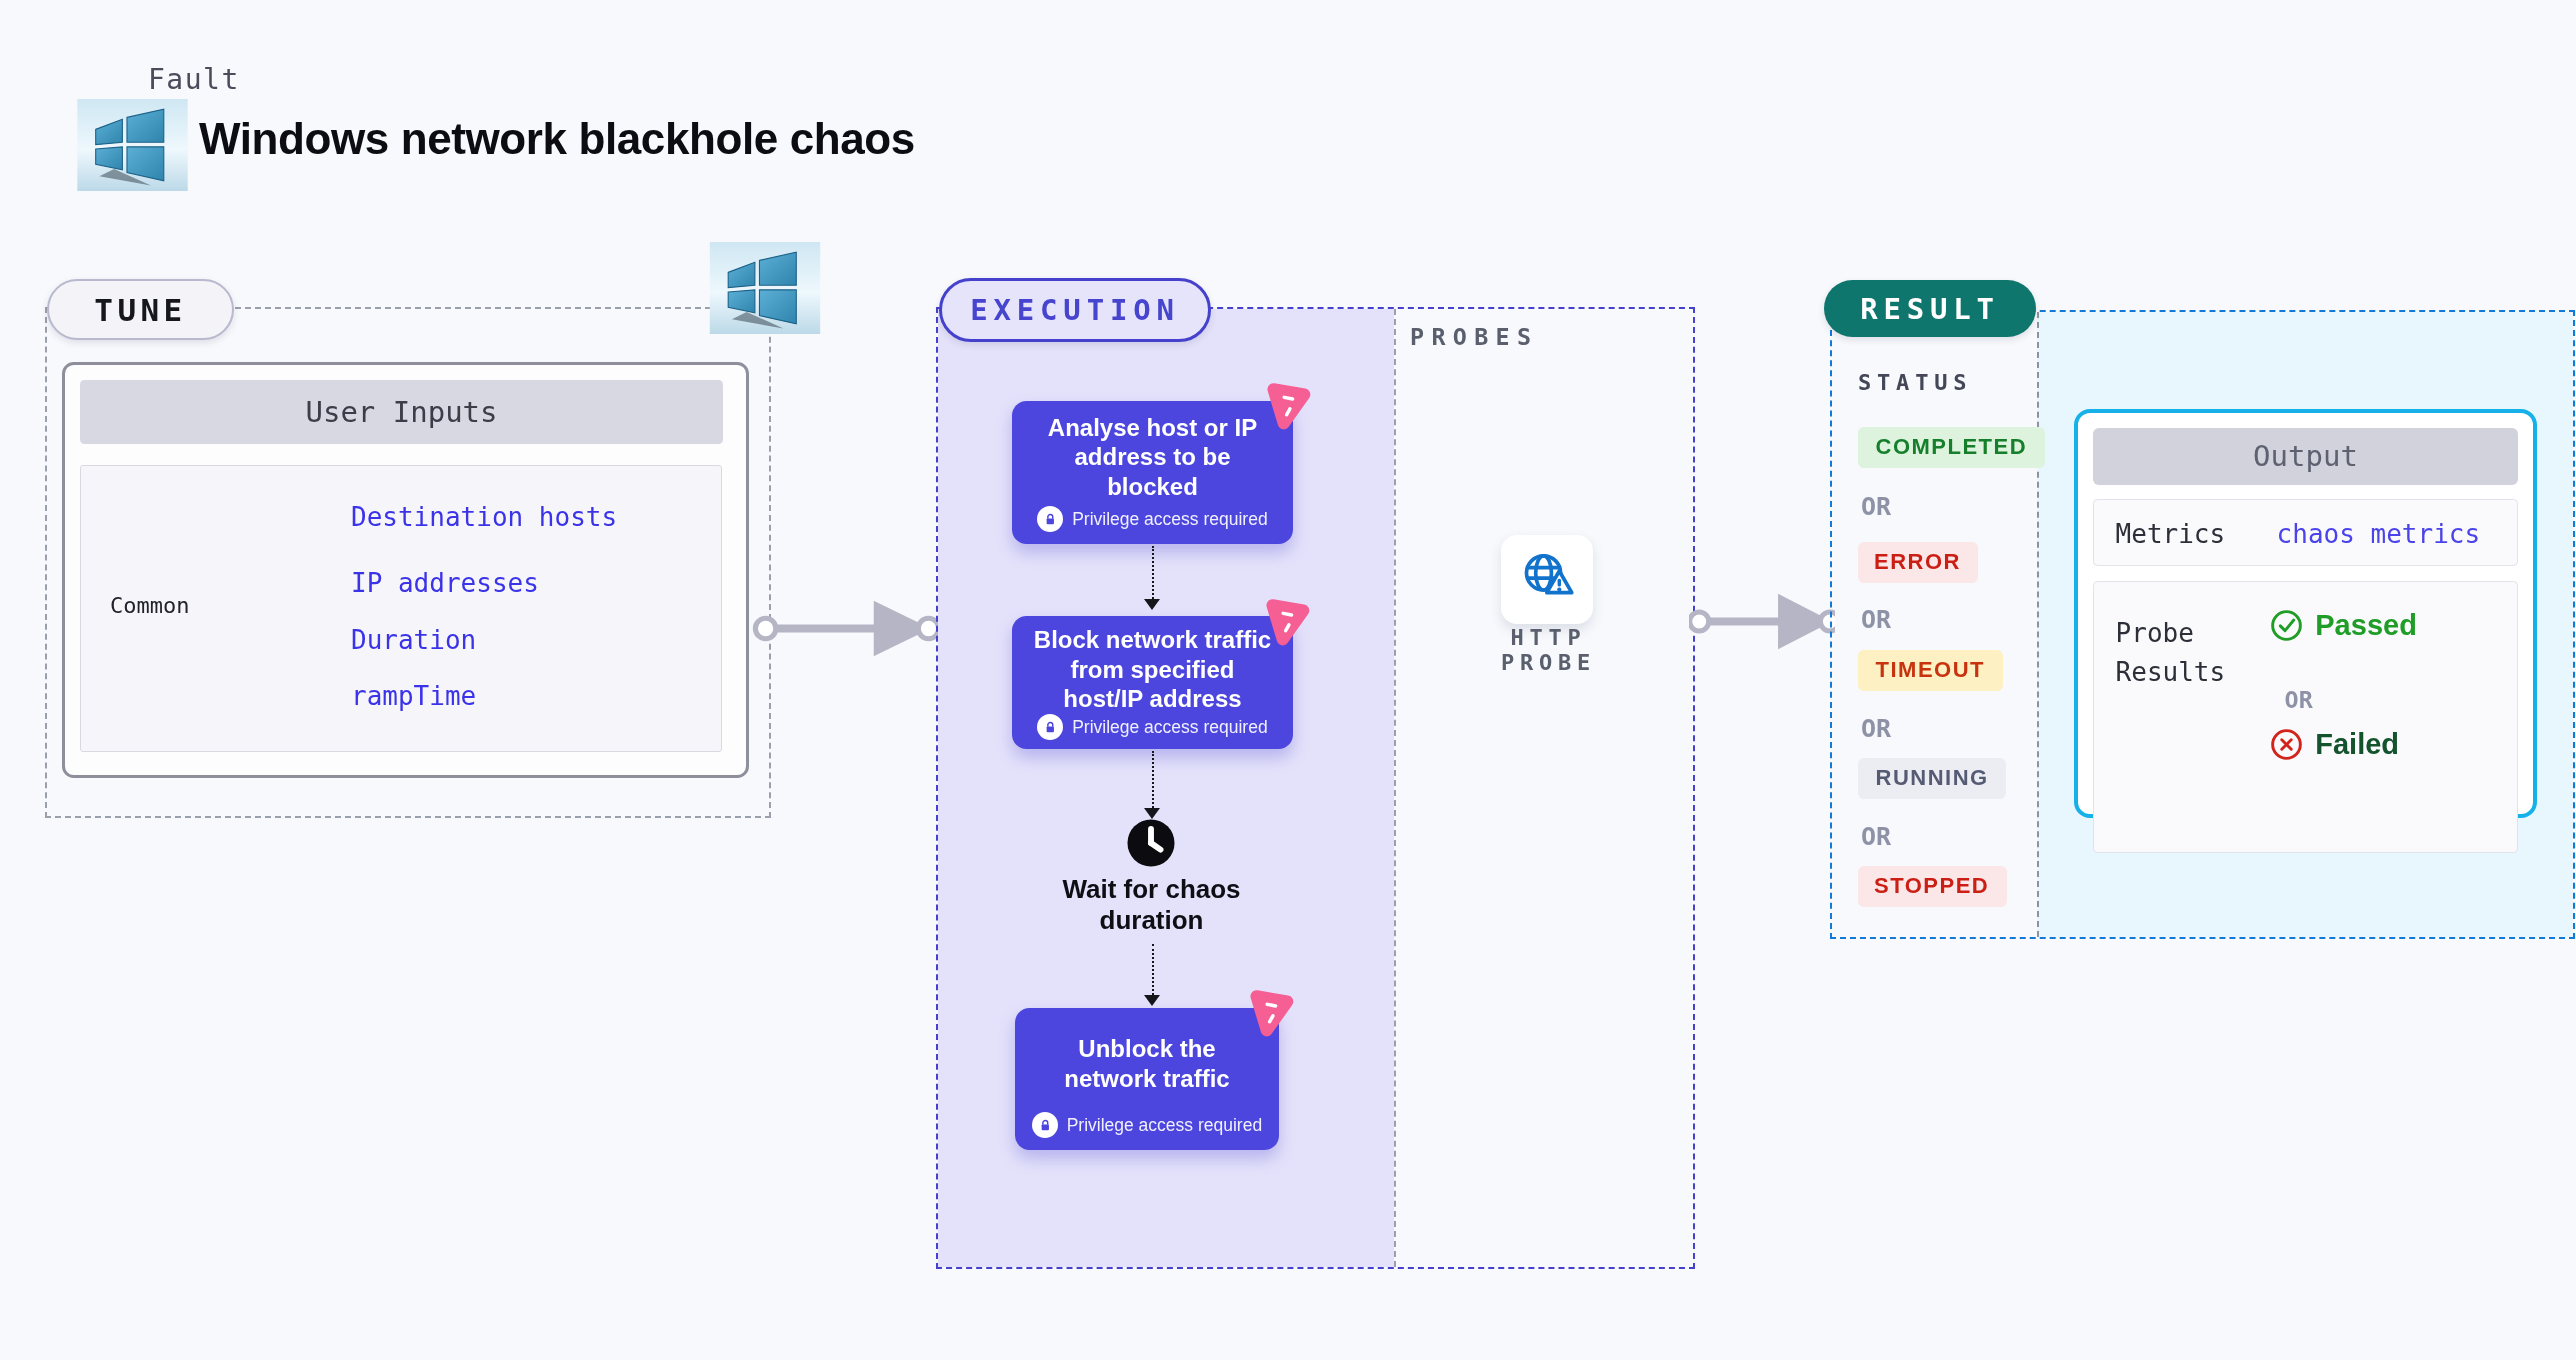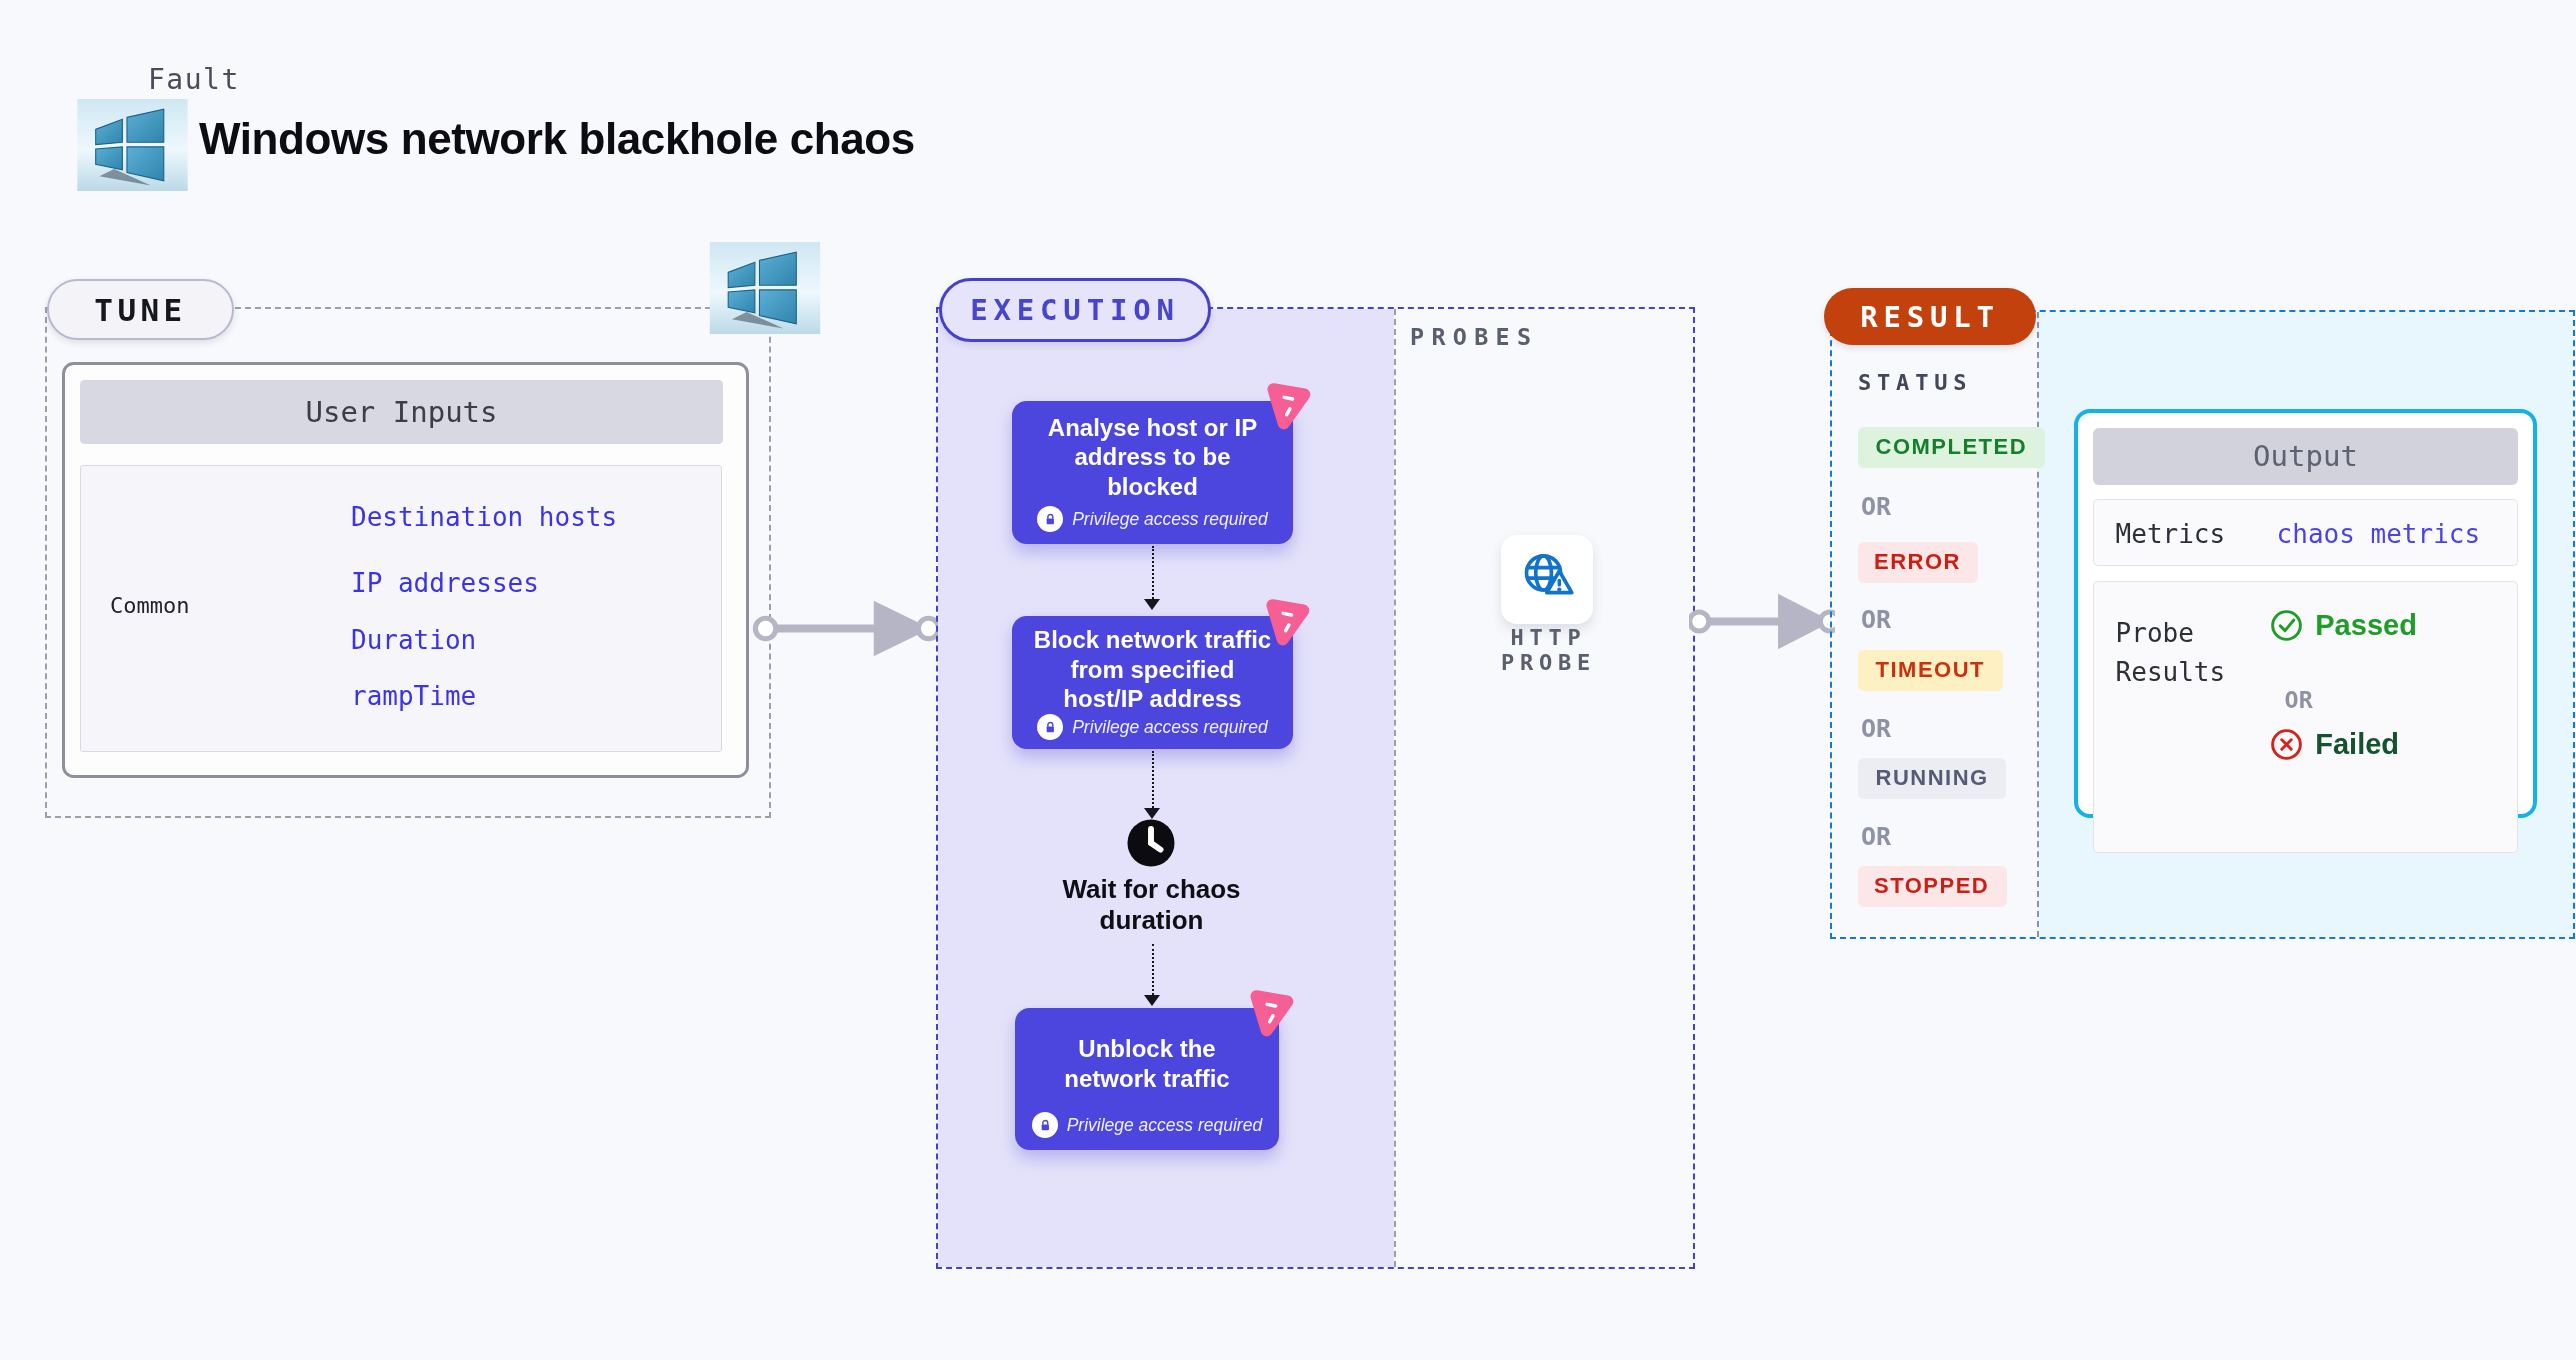--- a/index.html
+++ b/index.html
@@ -9,42 +9,42 @@
 
   
   .kicker{position:absolute;left:148px;top:63px;font-size:28px;color:#4b4b5c;letter-spacing:1.5px;}
   .page-title{position:absolute;left:199px;top:114px;font-size:44px;font-weight:800;color:#0c0c12;letter-spacing:-0.4px;}
   .winlogo{position:absolute;}
 
   
   .pill{position:absolute;display:flex;align-items:center;justify-content:center;border-radius:35px;font-weight:bold;z-index:6;box-shadow:0 2.9px 7.3px rgba(40,40,80,.12);}
   .pill.tune{left:47px;top:279px;width:183px;height:57px;background:#f3f3f8;border:2.9px solid #b8b8ce;color:#16161d;font-size:31px;letter-spacing:4.4px;}
   .pill.exec{left:939px;top:278px;width:266px;height:58px;background:#e6e4fb;border:3.7px solid #4541cc;color:#4744ce;font-size:29px;letter-spacing:5.8px;}
-  .pill.result{left:1824px;top:288px;width:212px;height:57px;background:#c2410c;border:none;color:#ffffff;font-size:29px;letter-spacing:5.8px;}
+  .pill.result{left:1824px;top:280px;width:212px;height:57px;background:#0f766e;border:none;color:#ffffff;font-size:29px;letter-spacing:5.8px;}
 
   
   .tune-box{position:absolute;left:45px;top:307px;width:722px;height:507px;border:2.9px dashed #9aa0ab;}
   .ui-card{position:absolute;left:62px;top:362px;width:681px;height:410px;background:#fdfdfe;border:3.7px solid #8f8f9c;border-radius:11.7px;}
   .ui-header{position:absolute;left:80px;top:380px;width:643px;height:64px;background:#d8d8e2;border-radius:4.4px;display:flex;align-items:center;justify-content:center;font-size:29px;color:#3d3d4a;}
   .ui-body{position:absolute;left:80px;top:465px;width:640px;height:285px;background:#f6f6fa;border:1.5px solid #d9d9e1;border-radius:2.9px;}
   .ui-rowlabel{position:absolute;left:110px;top:593px;font-size:22px;color:#22222b;}
   .ui-item{position:absolute;left:351px;font-size:26px;color:#3b33e8;cursor:pointer;}
 
   
   .flow-arrow{position:absolute;}
 
   
   .exec-outer{position:absolute;left:936px;top:307px;width:755px;height:958px;border:2.9px dashed #4541cc;}
   .exec-lav{position:absolute;left:0;top:0;width:456px;height:100%;background:#e4e2fa;}
   .probes-area{position:absolute;left:456px;top:0;right:0;bottom:0;background:#f8f9fc;border-left:2.2px dashed #9aa0ab;}
   .probes-label{position:absolute;left:1410px;top:323px;font-size:23.4px;font-weight:bold;color:#5a5f6e;letter-spacing:7.3px;}
 
   .step-card{position:absolute;background:#4c46de;border-radius:14.6px;color:#fff;box-shadow:0 8.8px 16px rgba(70,64,210,.28);display:flex;flex-direction:column;align-items:center;}
   .step-text{font-size:24px;font-weight:bold;text-align:center;line-height:1.24;padding:0 19px;}
-  .priv-row{position:absolute;bottom:11.7px;left:0;right:0;display:flex;align-items:center;justify-content:center;gap:8.8px;font-style:italic;}
+  .priv-row{position:absolute;bottom:11.7px;left:0;right:0;display:flex;align-items:center;justify-content:center;gap:8.8px;}
   .priv-circle{width:26px;height:26px;border-radius:50%;background:#fff;display:flex;align-items:center;justify-content:center;}
   .priv-label{font-size:17.5px;color:#f0f0fe;font-weight:500;}
   .pink-badge{position:absolute;width:54px;height:54px;z-index:3;}
 
   .dotconn{position:absolute;width:0;border-left:2.9px dotted #15151a;}
   .dothead{position:absolute;width:0;height:0;border:8px solid transparent;border-top:11.7px solid #15151a;}
   .wait-text{position:absolute;left:1042px;top:874px;width:219px;text-align:center;font-size:26px;font-weight:bold;color:#0e0e14;line-height:1.2;}
   .clock{position:absolute;left:1126px;top:818px;}
 
   .probe-card{position:absolute;left:1501px;top:535px;width:92px;height:89px;background:#ffffff;border-radius:16px;box-shadow:0 5.8px 11.7px rgba(60,70,110,.14);display:flex;align-items:center;justify-content:center;}

